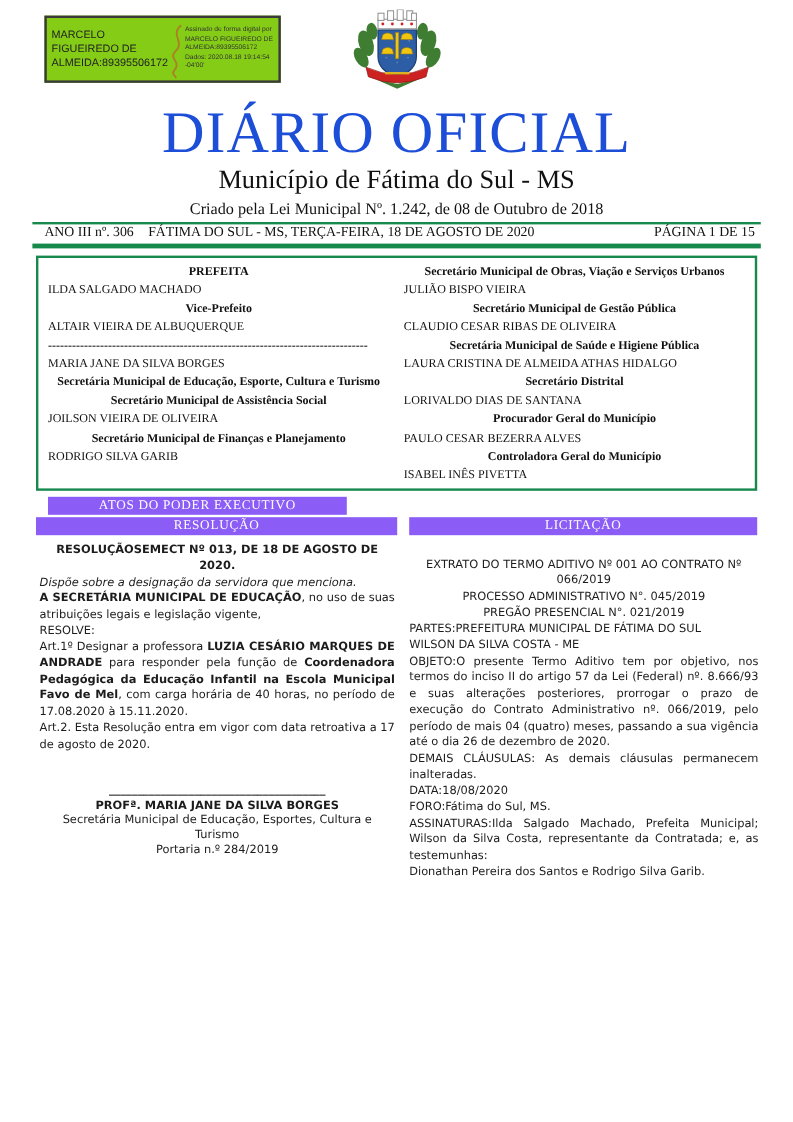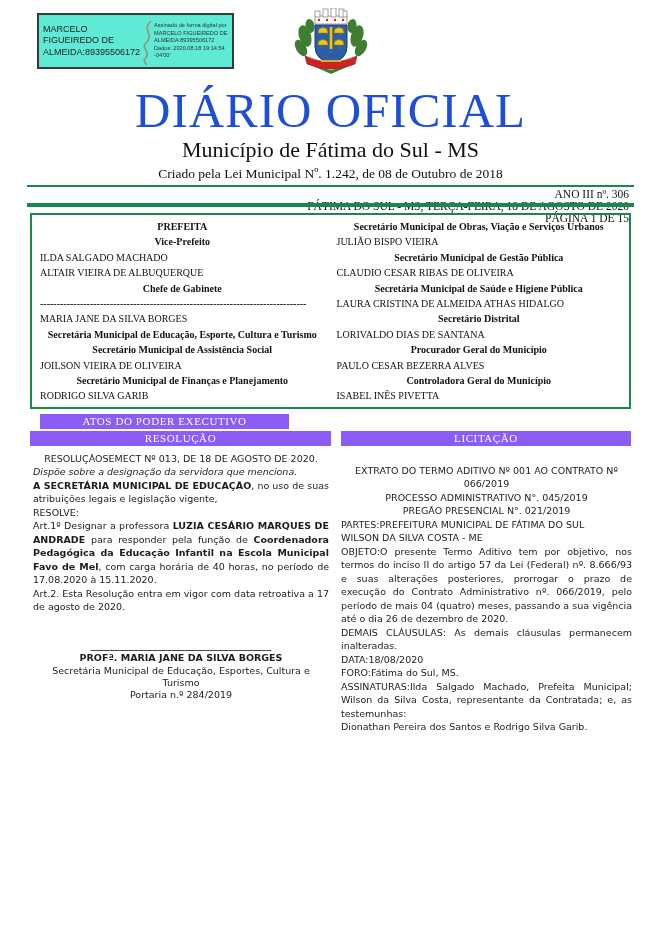--- a/index.html
+++ b/index.html
@@ -4,21 +4,21 @@
 <style>
   html,body{margin:0;padding:0;}
   body{
     width:661px;height:935px;position:relative;background:#ffffff;
     font-family:"Liberation Serif", serif;color:#111;overflow:hidden;
   }
   
   .stamp{
     position:absolute;left:37px;top:13px;width:197px;height:56px;
     border:2px solid #3a3a3a;box-sizing:border-box;
-    display:flex;align-items:center;padding:3px 4px;background:#5eead4;
+    display:flex;align-items:center;padding:3px 4px;background:#84cc16;
   }
   .stamp-main{
     font-family:"Liberation Sans", sans-serif;font-size:9px;line-height:1.25;
     width:102px;color:#222;font-weight:500;
   }
   .stamp-squiggle{position:absolute;left:98px;top:4px;opacity:.55;}
   .stamp-detail{
     font-family:"Liberation Sans", sans-serif;font-size:5.6px;line-height:1.35;
     width:78px;margin-left:14px;color:#333;
   }
@@ -33,21 +33,21 @@
     position:absolute;top:137px;left:0;width:100%;text-align:center;font-size:22px;
   }
   .creation{
     position:absolute;top:166px;left:0;width:100%;text-align:center;font-size:13.5px;
   }
   .rule{position:absolute;left:27px;right:27px;background:#17894d;}
   .rule-thin{top:185px;height:2px;}
   .rule-thick{top:203px;height:4px;}
   .info-row{
     position:absolute;top:188px;left:37px;right:32px;font-size:11.5px;
-    display:flex;align-items:flex-end;white-space:nowrap;flex-direction:column;
+    display:flex;align-items:flex-start;white-space:nowrap;
   }
   .info-place{margin-left:12px;}
   .info-page{margin-left:auto;}
   
   .officials{
     position:absolute;top:213px;left:30px;width:601px;height:196px;
     border:2.5px solid #17894d;box-sizing:border-box;
     display:flex;gap:12px;padding:4px 8px 4px 8px;
   }
   .off-col{width:50%;font-size:10px;line-height:15.4px;}
@@ -66,21 +66,21 @@
   
   .col{
     position:absolute;top:452px;
     font-family:"DejaVu Sans", sans-serif;font-size:9.5px;line-height:1.42;color:#1c1c1c;
   }
   .col-left{left:33px;width:296px;}
   .col-right{left:341px;width:291px;}
   .col p{margin:0;}
   .just{text-align:justify;}
   .b{font-weight:bold;}
-  .res-heading{margin-top:30px;font-weight:normal;text-align:center;}
+  .res-heading{margin-top:30px;font-weight:bold;text-align:center;}
   .ementa{margin-top:20px;font-style:italic;}
   .preambulo{margin-top:16px;}
   .resolve{margin-top:26px;}
   .art1{margin-top:16px;}
   .art2{margin-top:13px;}
   .localdata{margin-top:26px;}
   .sigblock{margin-top:26px;text-align:center;line-height:1.3;}
   .sigline{letter-spacing:0;white-space:nowrap;overflow:hidden;font-weight:bold;}
   .signame{font-weight:bold;}
   .lic-heading{margin-top:12px;text-align:center;}
@@ -165,24 +165,23 @@
 <div class="info-row">
   <span>ANO III nº. 306</span>
   <span class="info-place">FÁTIMA DO SUL - MS, TERÇA-FEIRA,  18 DE AGOSTO DE 2020</span>
   <span class="info-page">PÁGINA 1 DE 15</span>
 </div>
 <div class="rule rule-thick"></div>
 
 <div class="officials">
   <div class="off-col">
     <div class="off-line t">PREFEITA</div>
+    <div class="off-line n">ILDA SALGADO MACHADO</div>
     <div class="off-line t">Vice-Prefeito</div>
-    <div class="off-line n">ILDA SALGADO MACHADO</div>
     <div class="off-line n">ALTAIR VIEIRA DE ALBUQUERQUE</div>
-    <div class="off-line t">Chefe de Gabinete</div>
     <div class="off-line d">--------------------------------------------------------------------------------</div>
     <div class="off-line n">MARIA JANE DA SILVA BORGES</div>
     <div class="off-line t">Secretária Municipal de Educação, Esporte, Cultura e Turismo</div>
     <div class="off-line t">Secretário Municipal de Assistência Social</div>
     <div class="off-line n">JOILSON VIEIRA DE OLIVEIRA</div>
     <div class="off-line t">Secretário Municipal de Finanças e Planejamento</div>
     <div class="off-line n">RODRIGO SILVA GARIB</div>
   </div>
   <div class="off-col">
     <div class="off-line t">Secretário Municipal de Obras, Viação e Serviços Urbanos</div>

